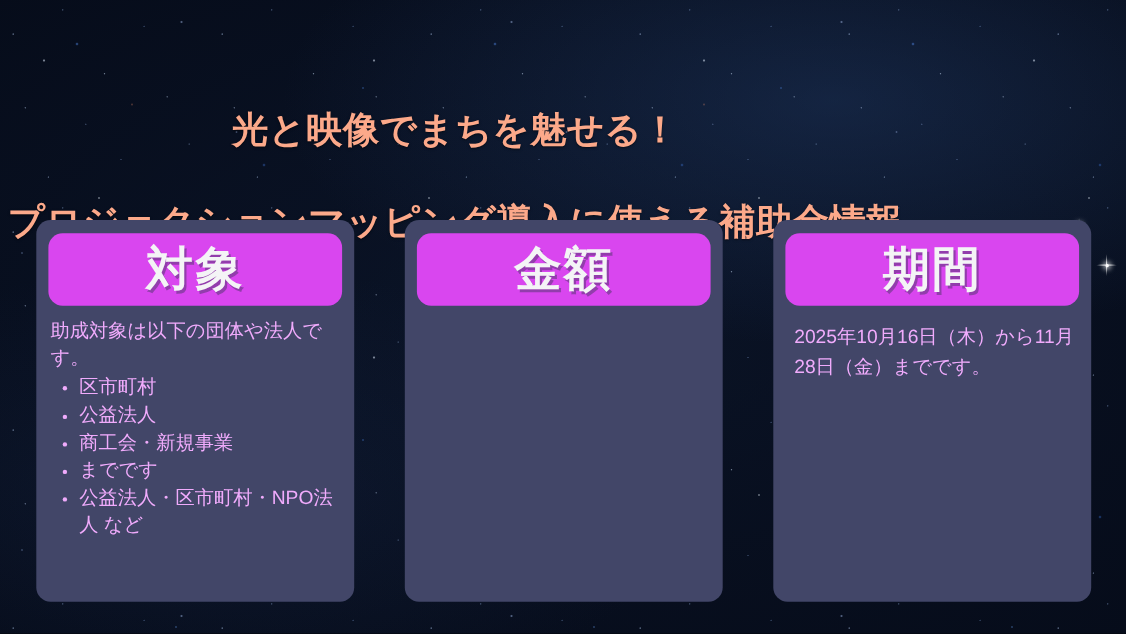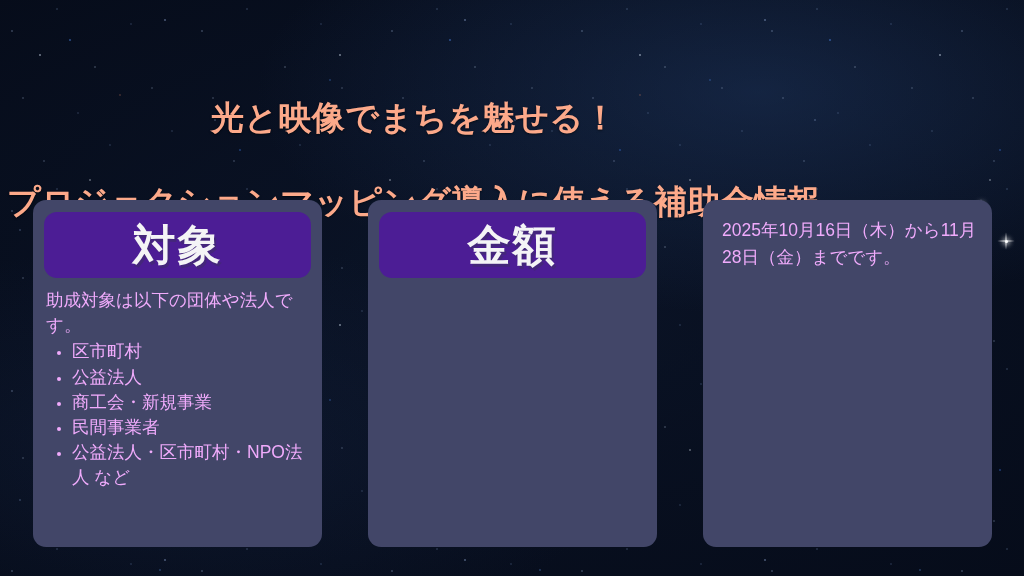--- a/index.html
+++ b/index.html
@@ -125,21 +125,21 @@
     width: 292px;
     min-height: 347px;
     background: #424668;
     border-radius: 13px;
     box-sizing: border-box;
     padding: 12px 9px 14px 9px;
     display: flex;
     flex-direction: column;
   }
   .badge {
-    background: #4c1d95;
+    background: #d946ef;
     border-radius: 13px;
     height: 66px;
     display: flex;
     align-items: center;
     justify-content: center;
     margin: 0 2px 10px 2px;
   }
   .badge-label {
     color: #f4f4f6;
     font-size: 43px;
@@ -203,32 +203,35 @@
     <div class="card">
       <div class="badge">
         <span class="badge-label">対象</span>
       </div>
       <div class="card-body">
         <p class="intro">助成対象は以下の団体や法人です。</p>
         <ul class="bullets">
           <li>区市町村</li>
           <li>公益法人</li>
           <li>商工会・新規事業</li>
-          <li>民間事業者</li>
+          <li>までです</li>
           <li>公益法人・区市町村・NPO法人 など</li>
         </ul>
       </div>
     </div>
 
     <div class="card">
       <div class="badge">
         <span class="badge-label">金額</span>
       </div>
     </div>
 
     <div class="card">
+      <div class="badge">
+        <span class="badge-label">期間</span>
+      </div>
       <div class="card-body">
         <p class="para">2025年10月16日（木）から11月28日（金）までです。</p>
       </div>
     </div>
 
   </div>
 </div>
 
 </body></html>

